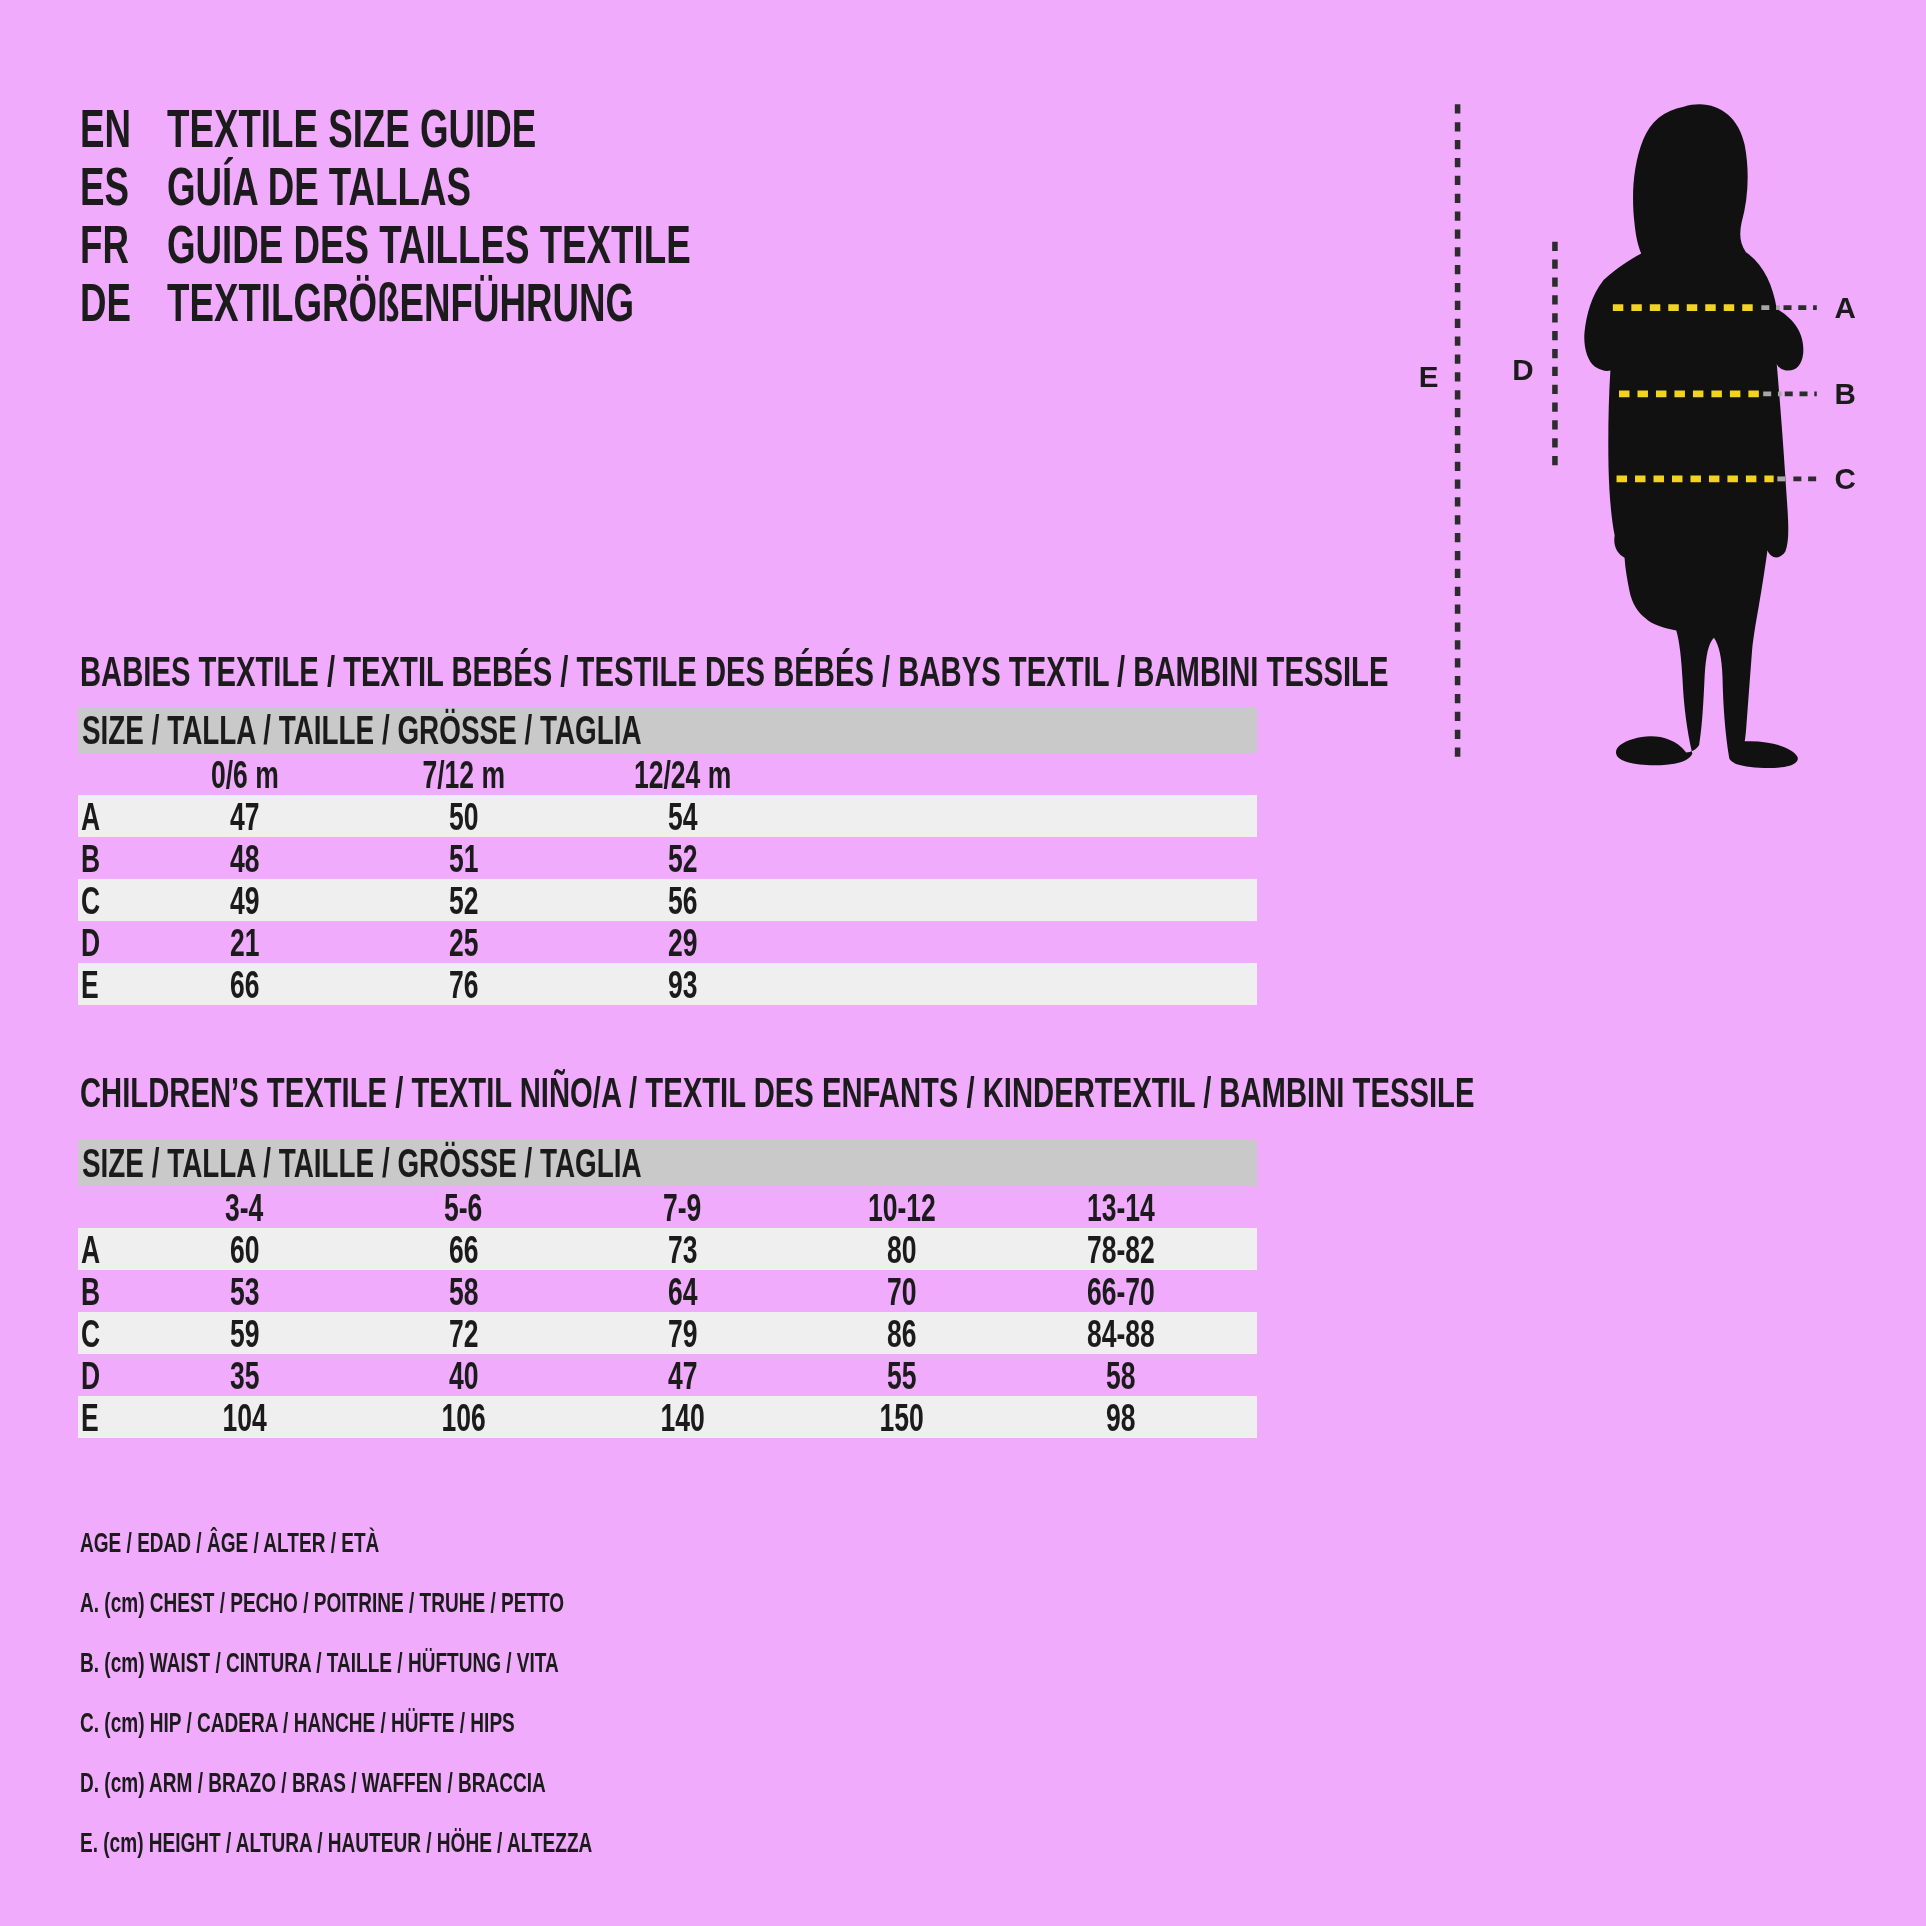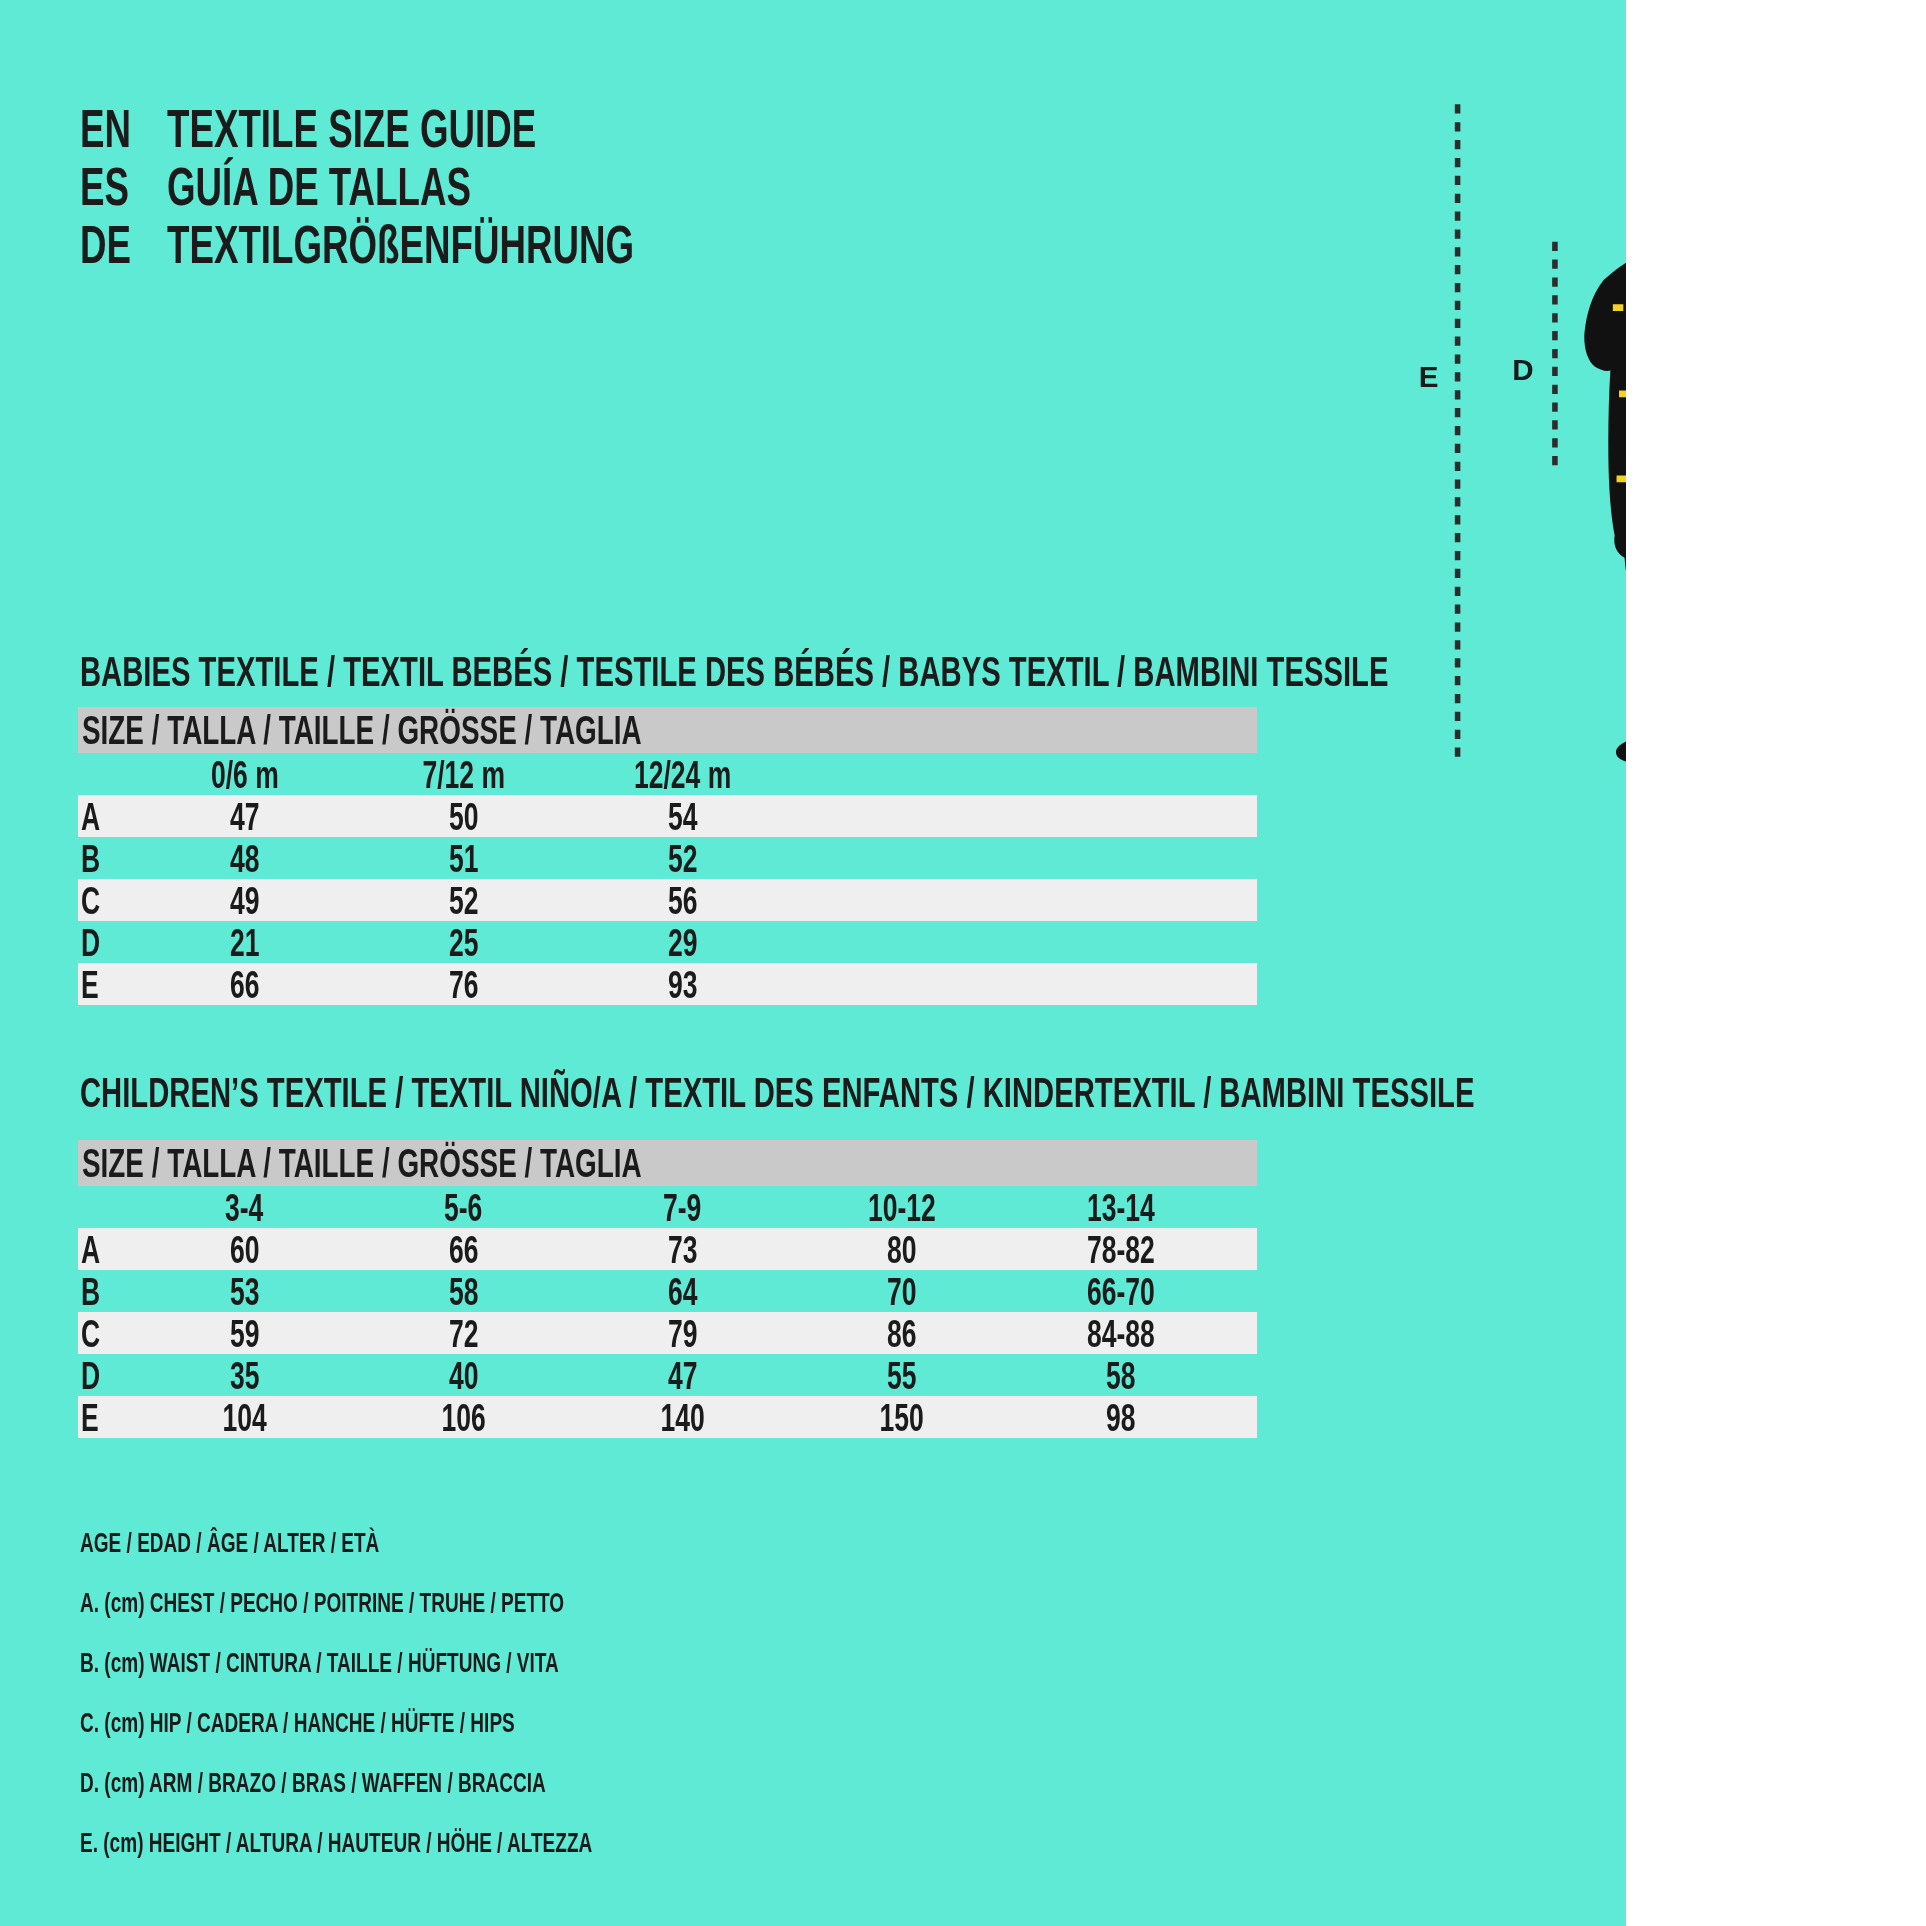--- a/index.html
+++ b/index.html
@@ -2,21 +2,21 @@
 <html style="font-size:10px"><head>
 <meta charset="utf-8">
 <style>
   html,body{margin:0;padding:0;background:#ffffff;}
   body{
     width:1926px;height:1926px;
     font-family:"Liberation Sans","DejaVu Sans",sans-serif;
     font-weight:700;color:#1b1b1b;
     -webkit-font-smoothing:antialiased;
   }
-  #canvas{position:relative;width:1626px;height:1926px;overflow:hidden;background:#5eead4;}
+  #canvas{position:relative;width:1926px;height:1926px;overflow:hidden;background:#f0abfc;}
 
   
   .cond{display:inline-block;transform:scaleX(0.68);white-space:nowrap;}
   .o-left{transform-origin:0 50%;}
   .o-center{transform-origin:50% 50%;}
 
   
   .lang{position:absolute;left:80px;top:99px;}
   .lang-row{display:flex;height:58px;align-items:center;font-size:54px;}
   .lang-code{width:87px;}
@@ -53,20 +53,24 @@
 <div id="canvas">
 
   <div class="lang">
     <div class="lang-row">
       <span class="lang-code"><span class="cond o-left">EN</span></span>
       <span><span class="cond o-left">TEXTILE SIZE GUIDE</span></span>
     </div>
     <div class="lang-row">
       <span class="lang-code"><span class="cond o-left">ES</span></span>
       <span><span class="cond o-left">GUÍA DE TALLAS</span></span>
+    </div>
+    <div class="lang-row">
+      <span class="lang-code"><span class="cond o-left">FR</span></span>
+      <span><span class="cond o-left">GUIDE DES TAILLES TEXTILE</span></span>
     </div>
     <div class="lang-row">
       <span class="lang-code"><span class="cond o-left">DE</span></span>
       <span><span class="cond o-left">TEXTILGRÖßENFÜHRUNG</span></span>
     </div>
   </div>
 
   <div id="figure-wrap">
     <svg viewBox="0 0 780 1120" xmlns="http://www.w3.org/2000/svg">
 

